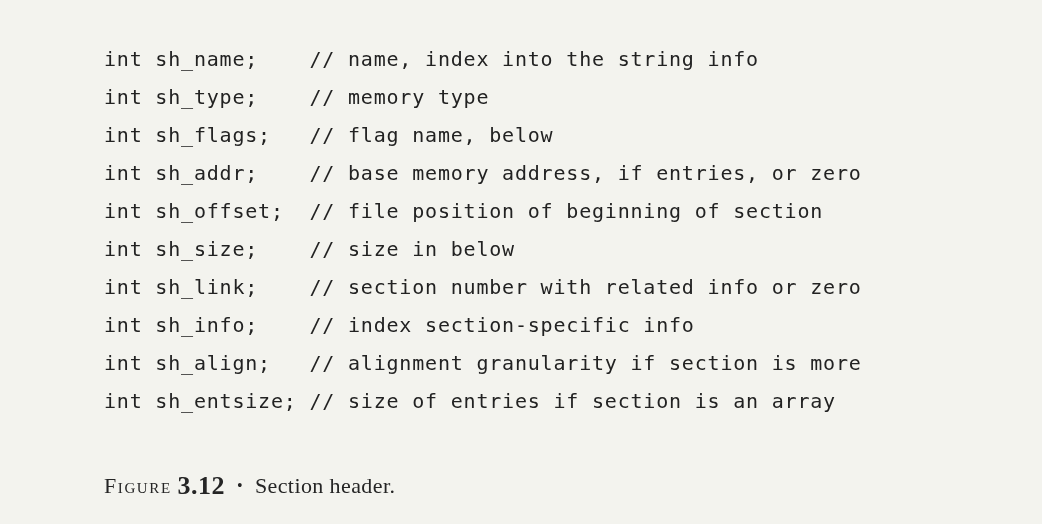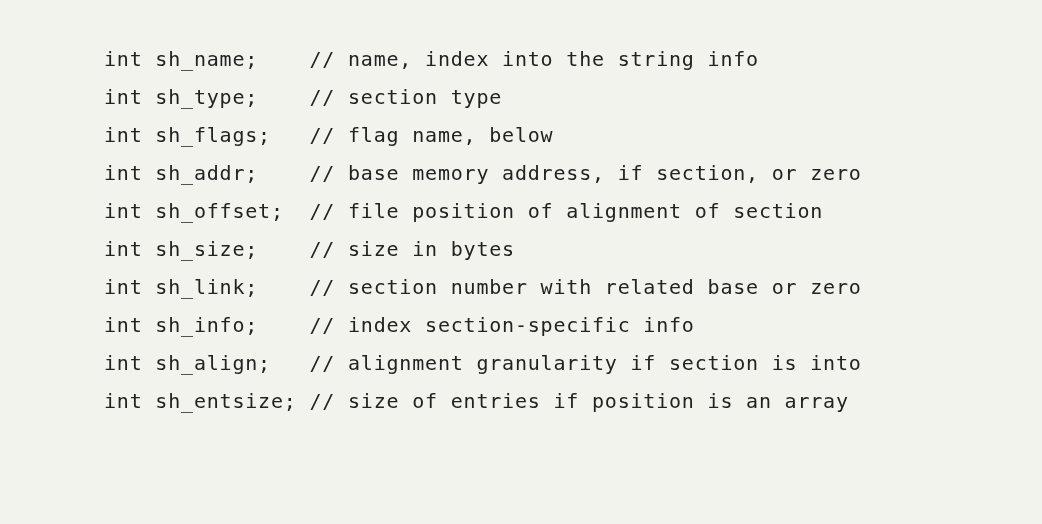--- a/index.html
+++ b/index.html
@@ -49,24 +49,30 @@
     position: relative;
     top: -2px;
   }
 </style>
 </head>
 <body>
 
 <div class="page">
 
   <div class="code-block"><span><span>int sh_name;    </span><span>// name, index into the string info</span></span>
-<span><span>int sh_type;    </span><span>// section type</span></span>
+<span><span>int sh_type;    </span><span>// memory type</span></span>
 <span><span>int sh_flags;   </span><span>// flag name, below</span></span>
-<span><span>int sh_addr;    </span><span>// base memory address, if section, or zero</span></span>
-<span><span>int sh_offset;  </span><span>// file position of alignment of section</span></span>
-<span><span>int sh_size;    </span><span>// size in bytes</span></span>
-<span><span>int sh_link;    </span><span>// section number with related base or zero</span></span>
+<span><span>int sh_addr;    </span><span>// base memory address, if entries, or zero</span></span>
+<span><span>int sh_offset;  </span><span>// file position of beginning of section</span></span>
+<span><span>int sh_size;    </span><span>// size in below</span></span>
+<span><span>int sh_link;    </span><span>// section number with related info or zero</span></span>
 <span><span>int sh_info;    </span><span>// index section-specific info</span></span>
-<span><span>int sh_align;   </span><span>// alignment granularity if section is into</span></span>
-<span><span>int sh_entsize; </span><span>// size of entries if position is an array</span></span></div>
+<span><span>int sh_align;   </span><span>// alignment granularity if section is more</span></span>
+<span><span>int sh_entsize; </span><span>// size of entries if section is an array</span></span></div>
 
+  <div class="caption">
+    <span class="label">Figure</span>
+    <span class="num">3.12</span>
+    <span class="bullet">•</span>
+    <span>Section header.</span>
+  </div>
 
 </div>
 
 </body></html>

